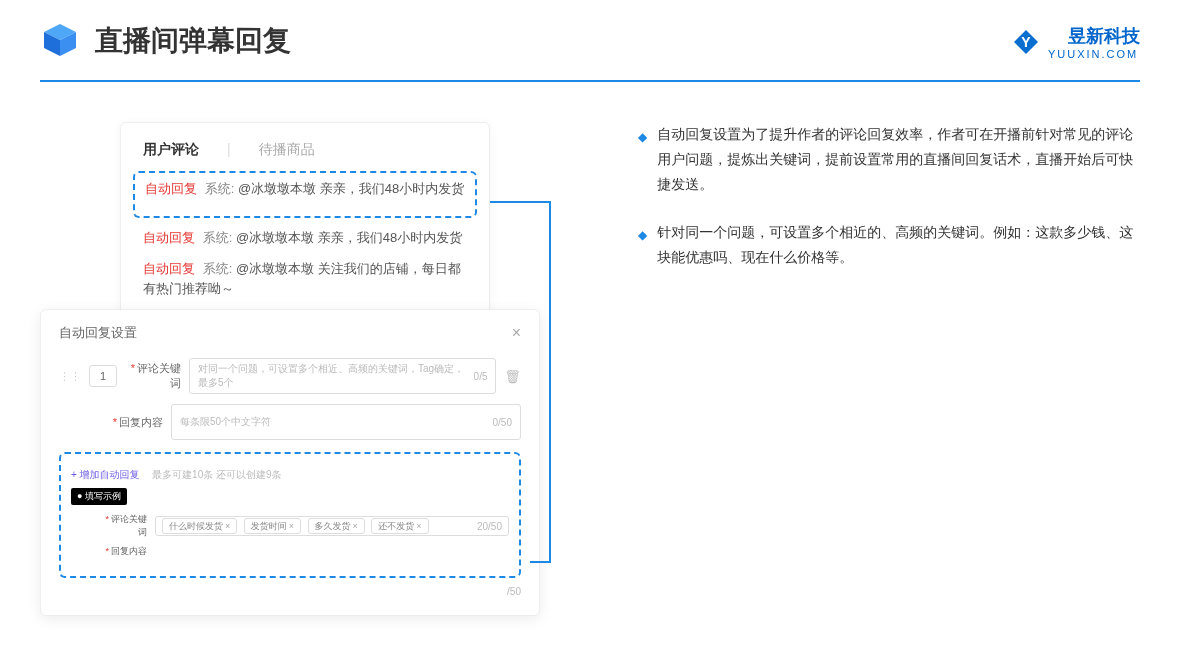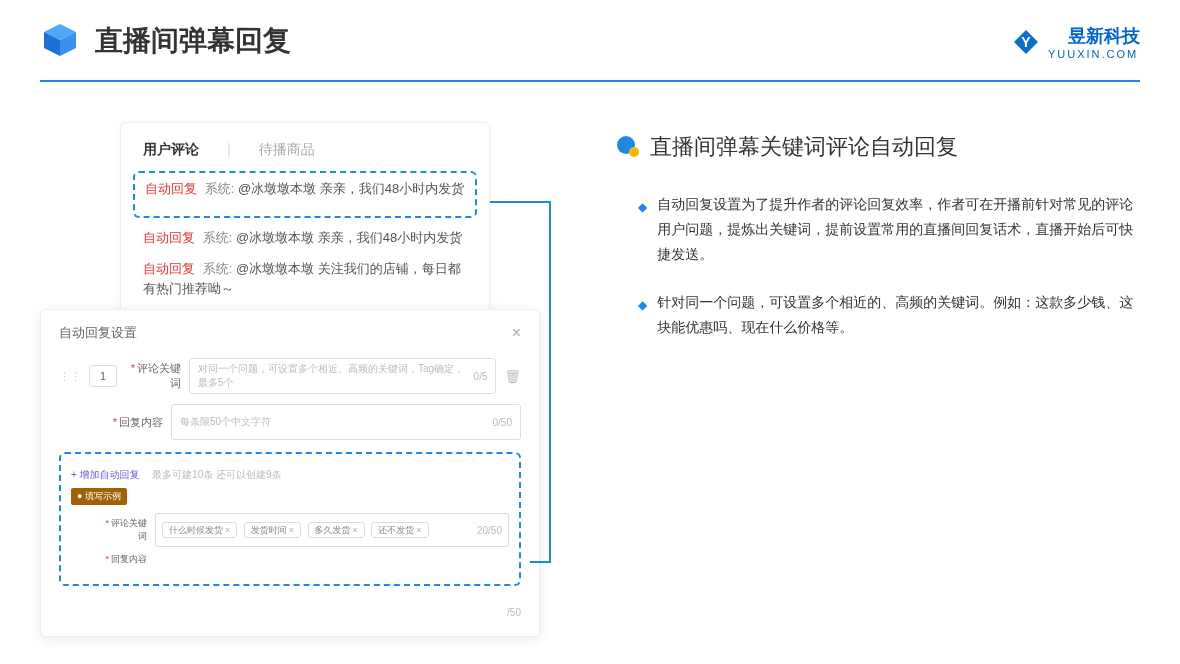--- a/index.html
+++ b/index.html
@@ -34,25 +34,25 @@
 .num-box { width: 28px; height: 22px; border: 1px solid #ddd; border-radius: 3px; display: flex; align-items: center; justify-content: center; font-size: 11px; color: #666; }
 .dot-red { color: #e53935; margin-right: 2px; }
 .lbl { color: #666; width: 56px; text-align: right; }
 .inp { flex: 1; border: 1px solid #ddd; border-radius: 3px; height: 36px; padding: 0 8px; font-size: 10px; color: #bbb; display: flex; align-items: center; justify-content: space-between; }
 .cnt { color: #bbb; font-size: 10px; }
 .trash { color: #bbb; font-size: 13px; }
 
 .dashed2 { border: 2px dashed #1e88e5; border-radius: 6px; padding: 10px 10px 12px 10px; margin-top: 12px; }
 .add-link { color: #6b5ce7; font-size: 10px; }
 .hint2 { color: #bbb; font-size: 10px; margin-left: 8px; }
-.badge-fill { background: #a16207; color: #fff; font-size: 9px; padding: 2px 6px; border-radius: 2px; display: inline-block; margin: 6px 0 8px 0; }
+.badge-fill { background: #000000; color: #fff; font-size: 9px; padding: 2px 6px; border-radius: 2px; display: inline-block; margin: 6px 0 8px 0; }
 .chip { border: 1px solid #ddd; border-radius: 3px; padding: 2px 6px; font-size: 9px; color: #888; margin-right: 4px; }
 .chip-x { color: #aaa; margin-left: 2px; }
 .row2 { display: flex; align-items: center; gap: 8px; font-size: 10px; margin-bottom: 6px; }
-.inp2 { flex: 1; border: 1px solid #ddd; border-radius: 3px; height: 34px; padding: 0 6px; font-size: 9px; color: #888; display: flex; align-items: center; justify-content: space-between; }
+.inp2 { flex: 1; border: 1px solid #ddd; border-radius: 3px; height: 20px; padding: 0 6px; font-size: 9px; color: #888; display: flex; align-items: center; justify-content: space-between; }
 
 .right-title-row { display: flex; align-items: center; gap: 10px; margin-bottom: 30px; margin-top: 10px; }
 .bubble-icon { width: 24px; height: 24px; position: relative; }
 .right-title { font-size: 22px; color: #333; }
 .bullet { display: flex; gap: 10px; margin-bottom: 22px; font-size: 14px; color: #333; line-height: 1.8; padding-left: 22px; }
 .diamond { color: #1e88e5; flex-shrink: 0; font-size: 12px; margin-top: 5px; }
 </style>
 </head>
 <body>
 
@@ -129,38 +129,29 @@
               <span class="chip"><span>多久发货</span><span class="chip-x">×</span></span>
               <span class="chip"><span>还不发货</span><span class="chip-x">×</span></span>
             </span>
             <span class="cnt">20/50</span>
           </div>
         </div>
         <div class="row2" style="padding-left:28px;">
           <span class="lbl" style="font-size:9px;width:48px;"><span class="dot-red">*</span><span>回复内容</span></span>
         </div>
       </div>
-      <div style="text-align:right;font-size:10px;color:#bbb;margin-top:21px;">/50</div>
+      <div style="text-align:right;font-size:10px;color:#bbb;margin-top:8px;">/50</div>
     </div>
 
     <svg style="position:absolute;left:450px;top:70px;width:80px;height:380px;pointer-events:none;">
       <path d="M 0 10 L 60 10 L 60 370 L 40 370" stroke="#1e88e5" stroke-width="2" fill="none"></path>
     </svg>
   </div>
 
   <div class="right">
-    <div class="right-title-row">
-      <div class="bubble-icon">
-        <svg viewBox="0 0 24 24">
-            <circle cx="10" cy="10" r="9" fill="#1e88e5"></circle>
-            <circle cx="18" cy="17" r="5" fill="#ffb300"></circle>
-          </svg>
-      </div>
-      <div class="right-title">直播间弹幕关键词评论自动回复</div>
-    </div>
     <div class="bullet">
       <span class="diamond">◆</span>
       <span>自动回复设置为了提升作者的评论回复效率，作者可在开播前针对常见的评论用户问题，提炼出关键词，提前设置常用的直播间回复话术，直播开始后可快捷发送。</span>
     </div>
     <div class="bullet">
       <span class="diamond">◆</span>
       <span>针对同一个问题，可设置多个相近的、高频的关键词。例如：这款多少钱、这块能优惠吗、现在什么价格等。</span>
     </div>
   </div>
 </div>

